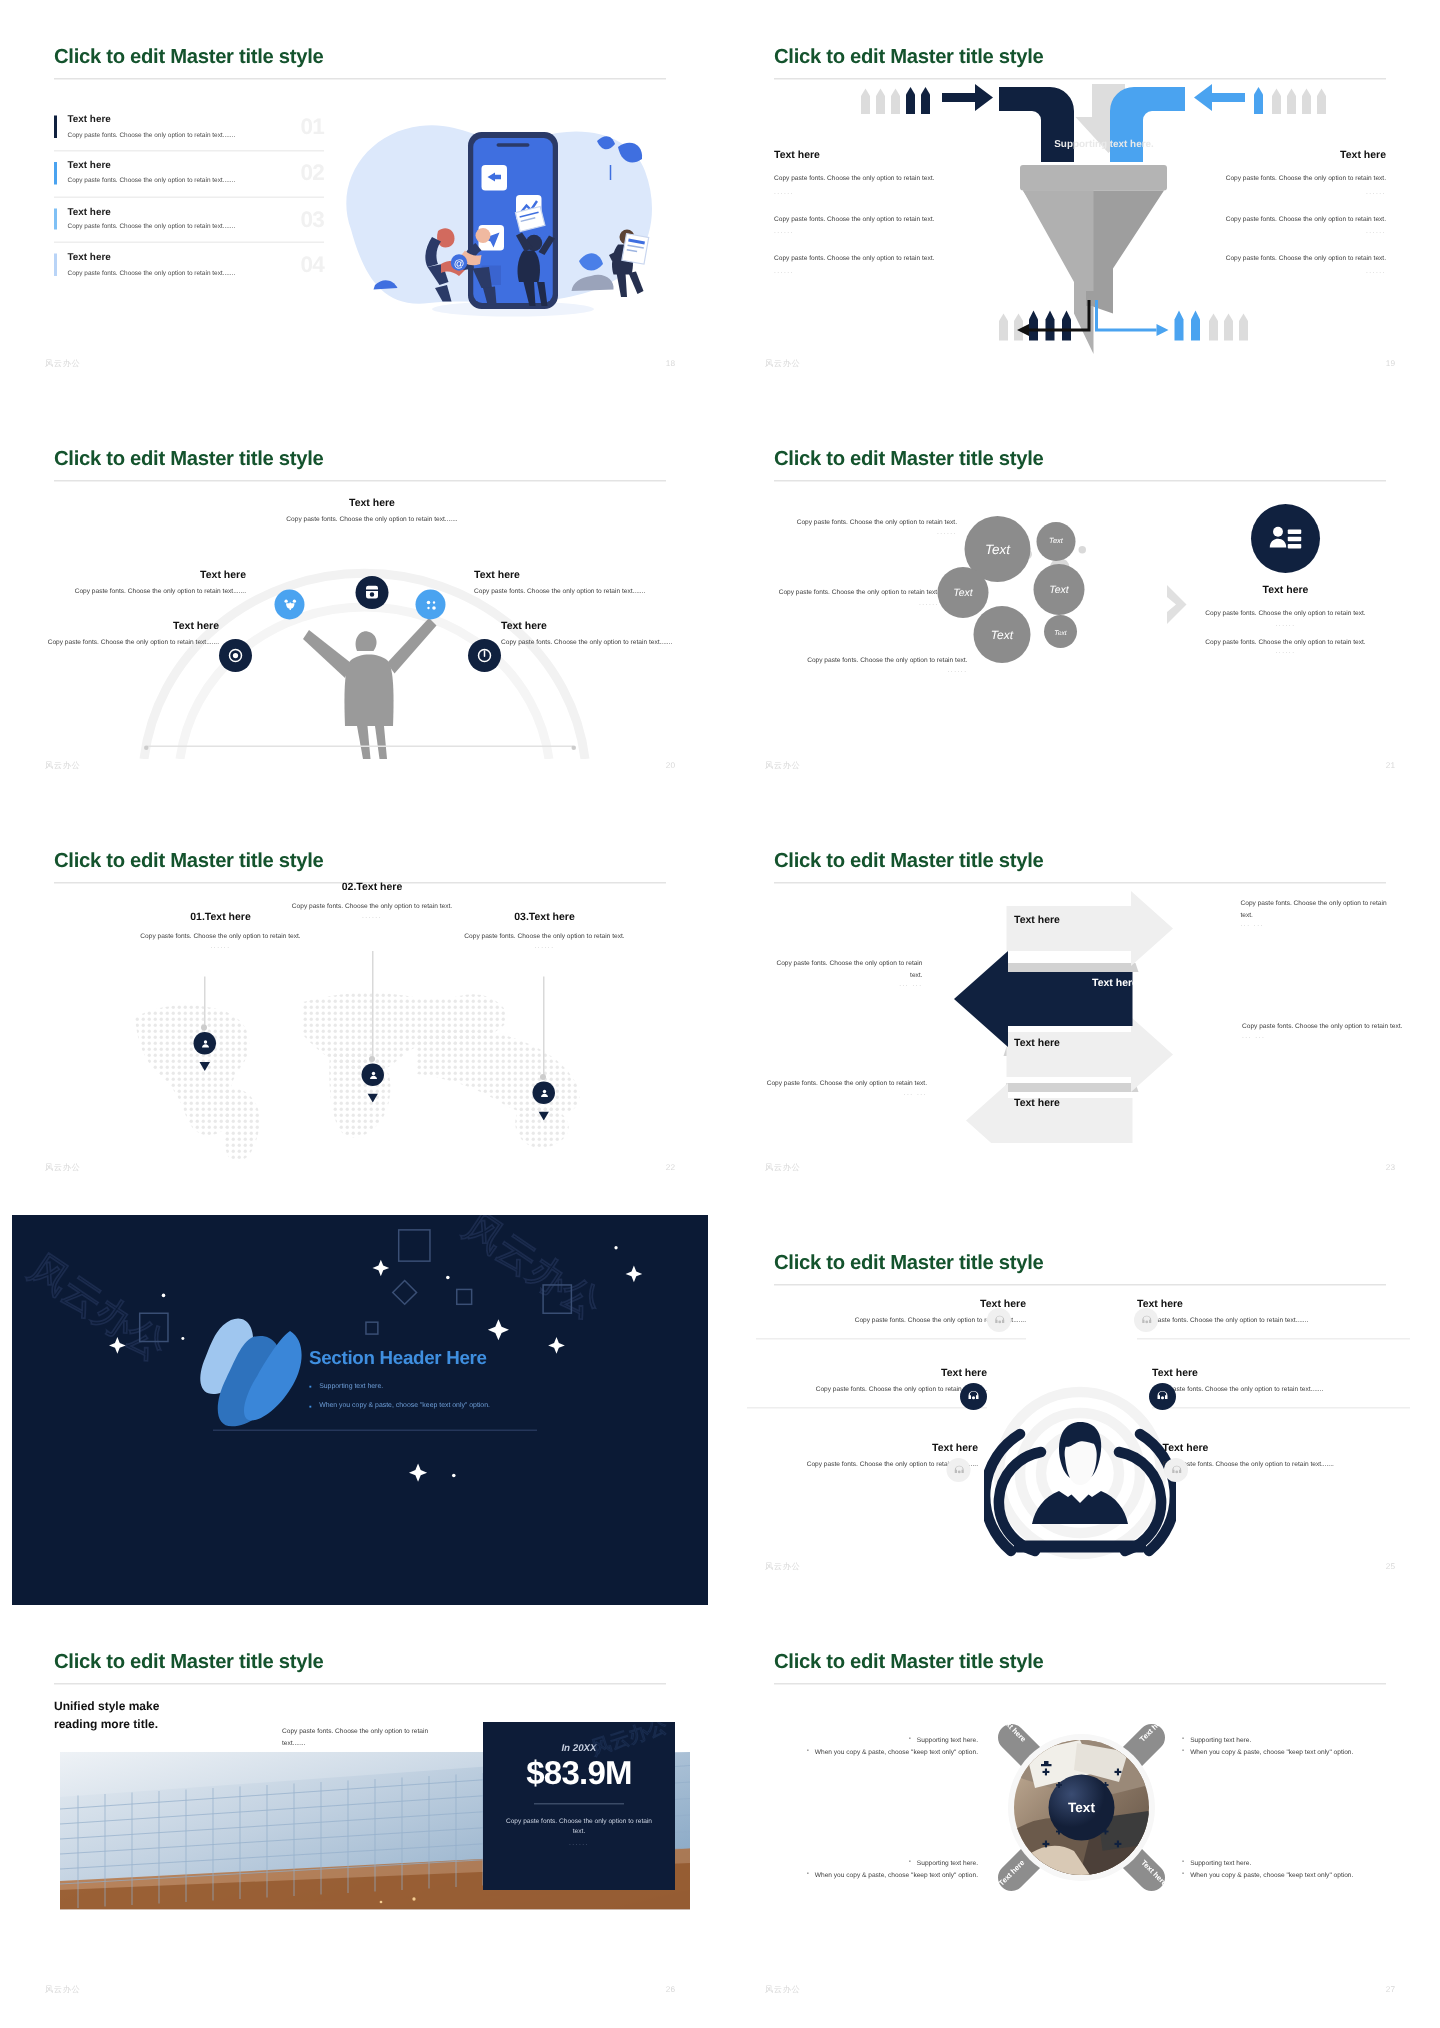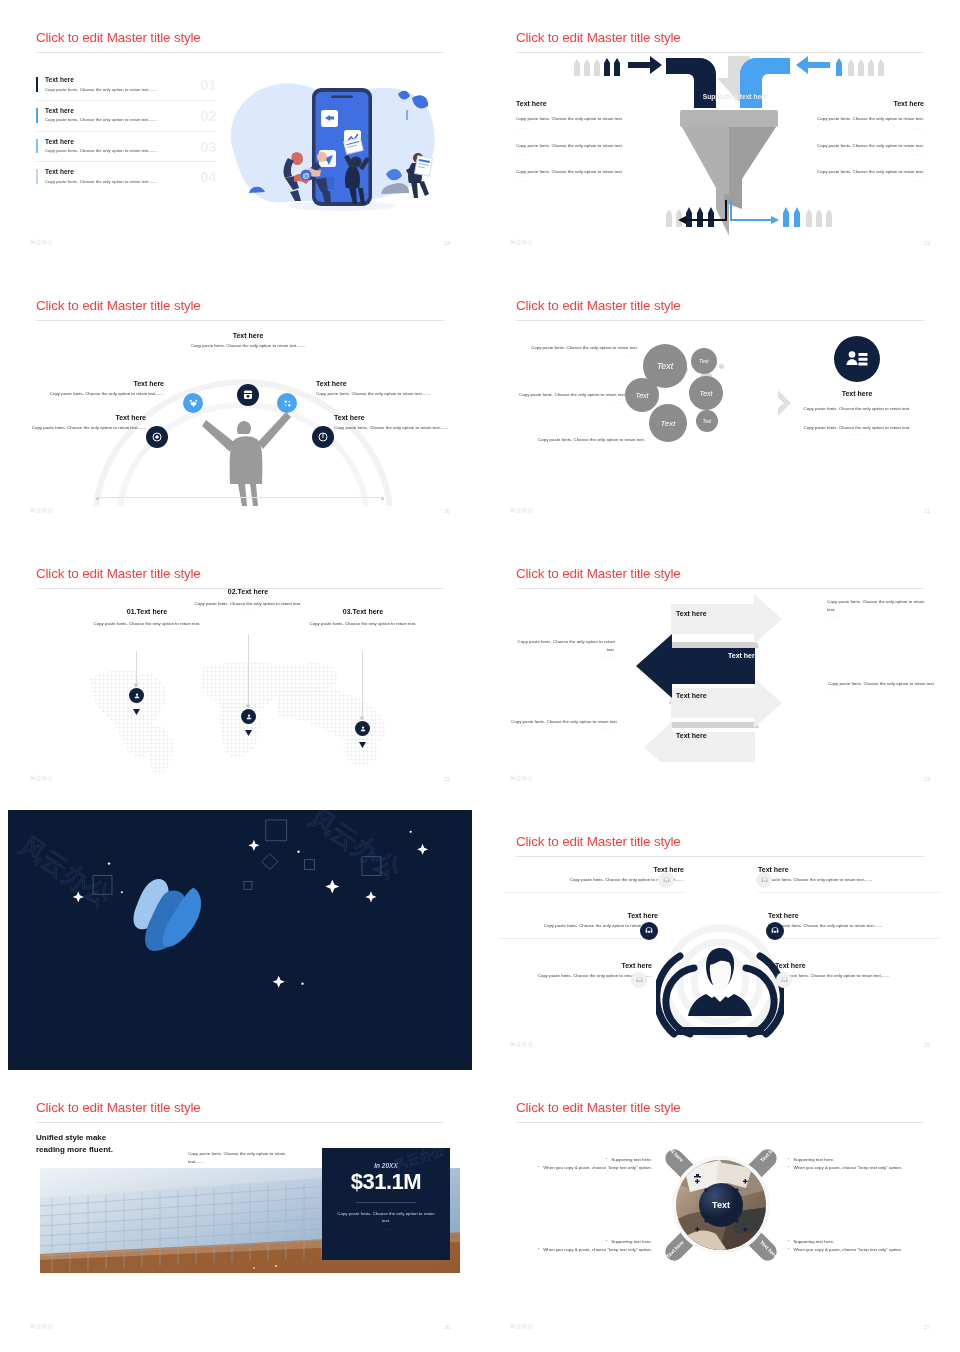--- a/index.html
+++ b/index.html
@@ -16,21 +16,21 @@
   }
   .slide{
     position:relative;overflow:hidden;background:#fff;
   }
   .slide-inner{
     position:absolute;left:8px;top:18px;right:8px;bottom:8px;
     background:#fff;overflow:hidden;
   }
   .title{
     position:absolute;left:28px;top:12px;
-    font-size:13.5px;font-weight:normal;color:#ef4444; letter-spacing:-0.2px;
+    font-size:13.5px;font-weight:bold;color:#14532d; letter-spacing:-0.2px;
   }
   .title-rule{
     position:absolute;left:28px;right:28px;top:34px;height:1px;background:#e3e3e3;
   }
   .footer-mark{
     position:absolute;left:22px;bottom:14px;font-size:5.5px;color:#d8d8d8;letter-spacing:0.4px;
   }
   .page-num{
     position:absolute;right:22px;bottom:14px;font-size:5.5px;color:#d8d8d8;
   }
@@ -571,20 +571,32 @@
           <circle cx="100" cy="54" r="1.2"></circle>
             <circle cx="113" cy="83" r="1"></circle>
           <circle cx="291" cy="42" r="1.2"></circle>
             <circle cx="404" cy="22" r="1.1"></circle>
           <circle cx="295" cy="175" r="1.2"></circle>
         </g>
         <path d="M140,74 c12,-10 22,-2 20,14 c-2,18 -12,30 -24,32 c-12,2 -14,-10 -8,-24 c4,-10 6,-16 12,-22 z" fill="#9fc6ef"></path>
         <path d="M160,82 c14,-4 22,8 18,26 c-4,20 -18,34 -32,34 c-12,0 -12,-16 -4,-32 c6,-12 10,-24 18,-28 z" fill="#2e72bd"></path>
         <path d="M185,78 c10,6 10,22 2,36 c-8,14 -20,24 -28,24 c-8,0 -6,-14 4,-30 c8,-14 16,-26 22,-30 z" fill="#3a86d8"></path>
       </svg>
+      <div style="position:absolute;left:198px;top:88px;">
+        <div style="font-size:12.5px;font-weight:bold;color:#3f8fe0;letter-spacing:-0.2px;">Section Header Here</div>
+        <div style="margin-top:9px;display:flex;align-items:flex-start;gap:5px;">
+          <span style="color:#3f8fe0;font-size:5px;line-height:1.6;">▪</span>
+          <span class="sh-li">Supporting text here.</span>
+        </div>
+        <div style="margin-top:5px;display:flex;align-items:flex-start;gap:5px;">
+          <span style="color:#3f8fe0;font-size:5px;line-height:1.6;">▪</span>
+          <span class="sh-li">When you copy &amp; paste, choose "keep text only" option.</span>
+        </div>
+        <div style="margin-top:11px;width:216px;height:1px;background:#25365a;margin-left:-64px;"></div>
+      </div>
     </div>
   </div>
 
   <div class="slide">
     <div class="slide-inner">
       <div class="title">Click to edit Master title style</div>
       <div class="title-rule"></div>
 
       <svg style="position:absolute;left:168px;top:92px;width:128px;height:128px;" viewBox="0 0 128 128">
         <circle cx="64" cy="68" r="54" fill="none" stroke="#f3f3f3" stroke-width="7"></circle>
@@ -673,21 +685,21 @@
     </div>
   </div>
 
   <div class="slide">
     <div class="slide-inner">
       <div class="title">Click to edit Master title style</div>
       <div class="title-rule"></div>
 
       <div style="position:absolute;left:28px;top:44px;font-size:8px;font-weight:bold;color:#111;line-height:1.45;">
         <div>Unified style make</div>
-        <div>reading more fluent.</div>
+        <div>reading more title.</div>
       </div>
       <div style="position:absolute;left:180px;top:62px;width:100px;" class="body-txt">Copy paste fonts. Choose the only option to retain text.......</div>
 
       <svg style="position:absolute;left:32px;top:80px;width:420px;height:105px;" viewBox="0 0 420 105" preserveAspectRatio="none">
         <defs>
           <linearGradient id="skyg" x1="0" y1="0" x2="1" y2="1">
             <stop offset="0%" stop-color="#eef2f6"></stop>
               <stop offset="55%" stop-color="#b9cbdd"></stop>
               <stop offset="100%" stop-color="#7d9fc4"></stop>
           </linearGradient>
@@ -736,21 +748,21 @@
           <circle cx="236" cy="98" r="1.1"></circle>
             <circle cx="214" cy="100" r="0.9"></circle>
         </g>
       </svg>
 
       <div class="stat-card" style="right:22px;top:60px;width:128px;height:112px;padding:14px 12px;box-sizing:border-box;">
         <svg style="position:absolute;right:2px;top:0px;width:54px;height:34px;opacity:.5" viewBox="0 0 54 34">
           <text x="2" y="22" font-size="13" fill="none" stroke="#243a62" stroke-width="0.8" transform="rotate(-18 2 22)" font-family="DejaVu Sans, sans-serif">风云办公</text>
         </svg>
         <div class="stat-year">In 20XX</div>
-        <div class="stat-val">$31.1M</div>
+        <div class="stat-val">$83.9M</div>
         <div class="stat-rule"></div>
         <div class="stat-p">Copy paste fonts. Choose the only option to retain text.</div>
         <div class="stat-p" style="color:#5d6b86;letter-spacing:1px;">......</div>
       </div>
 
       <div class="footer-mark">风云办公</div>
       <div class="page-num">26</div>
     </div>
   </div>
 

